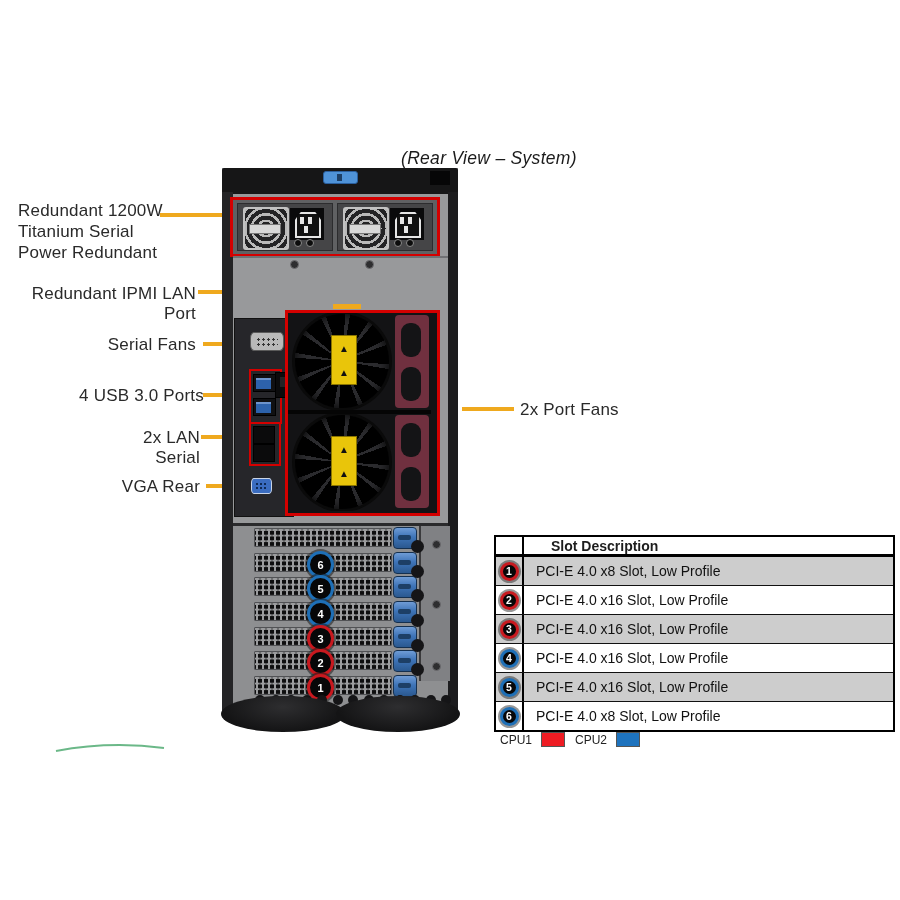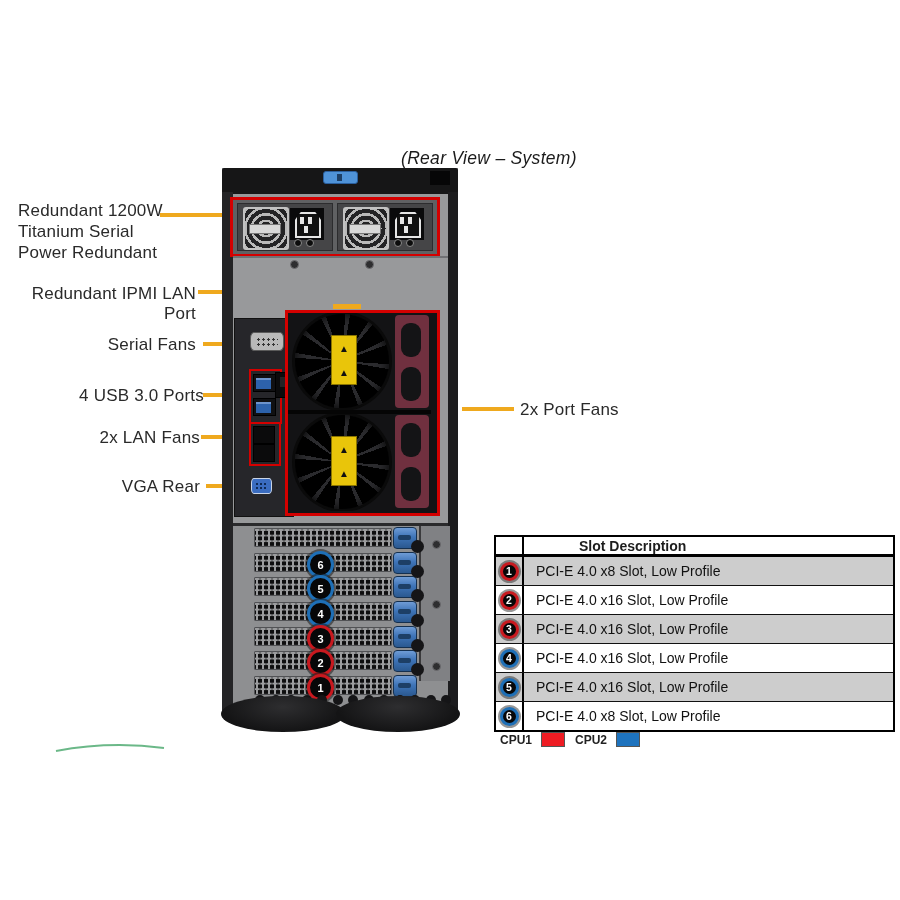--- a/index.html
+++ b/index.html
@@ -81,32 +81,32 @@
   
   .foot{position:absolute;top:696px;width:124px;height:36px;background:radial-gradient(ellipse at 50% 30%,#2e2e30,#141415 70%);border-radius:50%;}
 
   
   .green-arc{position:absolute;left:50px;top:740px;}
 
   
   .slot-table{position:absolute;left:494px;top:535px;width:397px;border:2px solid #000;background:#fff;}
   .tbl-header{display:flex;height:17px;border-bottom:3px solid #000;align-items:center;background:#fff;}
   .tbl-header .badge-col{width:26px;height:100%;border-right:2px solid #000;}
-  .tbl-header .desc-col{padding-left:12px;font-weight:bold;font-size:14px;margin-left:43px;}
+  .tbl-header .desc-col{padding-left:27px;font-weight:bold;font-size:14px;}
   .tbl-row{display:flex;height:28px;border-bottom:1.5px solid #111;align-items:center;}
   .tbl-row:last-child{border-bottom:none;}
   .tbl-row.shaded{background:#cdcdcd;}
   .tbl-row .badge-col{width:26px;align-self:stretch;border-right:2px solid #000;display:flex;align-items:center;justify-content:center;}
   .tbl-row .desc-col{padding-left:12px;font-size:14px;color:#111;}
   .tbl-badge{width:13px;height:13px;border-radius:50%;background:#070708;color:#fff;font-size:10.5px;font-weight:bold;
       display:flex;align-items:center;justify-content:center;box-shadow:0 0 0 2px rgba(25,25,25,.45);}
   .tbl-badge.red{border:3.5px solid #c8191f;}
   .tbl-badge.blue{border:3.5px solid #1e6fb6;}
 
-  .legend{position:absolute;left:500px;top:732px;display:flex;align-items:center;font-size:12px;font-weight:bold;color:#222;}
+  .legend{position:absolute;left:500px;top:732px;display:flex;align-items:center;font-size:12px;font-weight:normal;color:#222;}
   .legend .swatch{width:22px;height:13px;margin:0 10px 0 9px;border:1px solid #555;}
   .swatch.red{background:#ee1c23;}
   .swatch.blue{background:#1e73be;}
 
   .title{position:absolute;left:401px;top:148px;font-size:17.5px;font-style:italic;color:#1b1b1b;letter-spacing:.3px;}
 </style>
 </head>
 <body>
 
 <div id="canvas">
@@ -114,21 +114,21 @@
   <div class="title">(Rear View – System)</div>
 
   <div class="callout" style="left:18px;top:200px;width:152px;text-align:left;line-height:21px;">
     <div>Redundant 1200W</div>
     <div>Titanium Serial</div>
     <div>Power Redundant</div>
   </div>
   <div class="callout" style="left:4px;top:284px;width:192px;text-align:right;">Redundant IPMI LAN Port</div>
   <div class="callout" style="left:96px;top:335px;width:100px;text-align:right;">Serial Fans</div>
   <div class="callout" style="left:72px;top:386px;width:132px;text-align:right;">4 USB 3.0 Ports</div>
-  <div class="callout" style="left:94px;top:428px;width:106px;text-align:right;">2x LAN Fans</div>
+  <div class="callout" style="left:94px;top:428px;width:106px;text-align:right;">2x LAN Serial</div>
   <div class="callout" style="left:118px;top:477px;width:82px;text-align:right;">VGA Rear</div>
   <div class="callout" style="left:520px;top:400px;">2x Port Fans</div>
 
   <div class="leader-h" style="left:160px;top:213px;width:72px;"></div>
   <div class="leader-h" style="left:198px;top:290px;width:78px;"></div>
   <div class="leader-v" style="left:270px;top:290px;height:88px;"></div>
   <div class="leader-h" style="left:203px;top:342px;width:44px;"></div>
   <div class="leader-h" style="left:203px;top:393px;width:38px;"></div>
   <div class="leader-h" style="left:201px;top:435px;width:40px;"></div>
   <div class="leader-h" style="left:206px;top:484px;width:31px;"></div>

